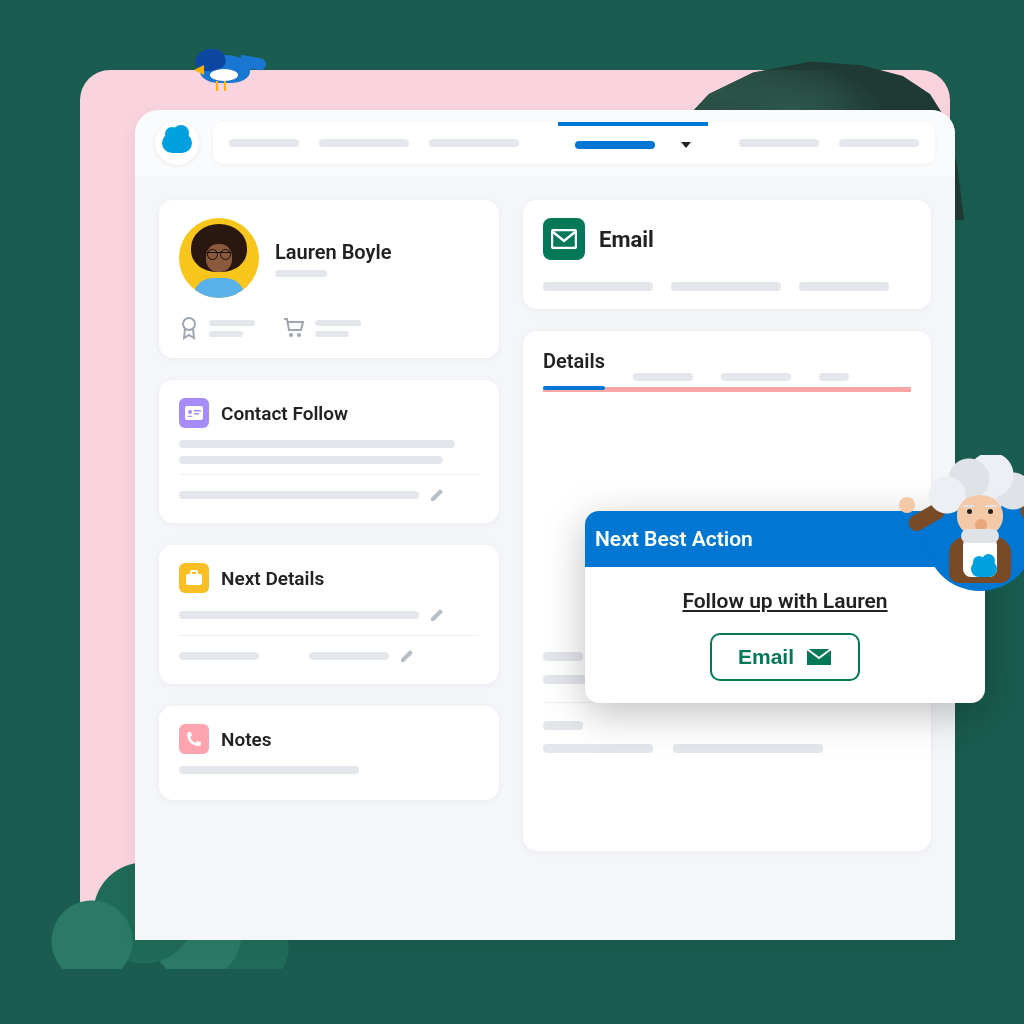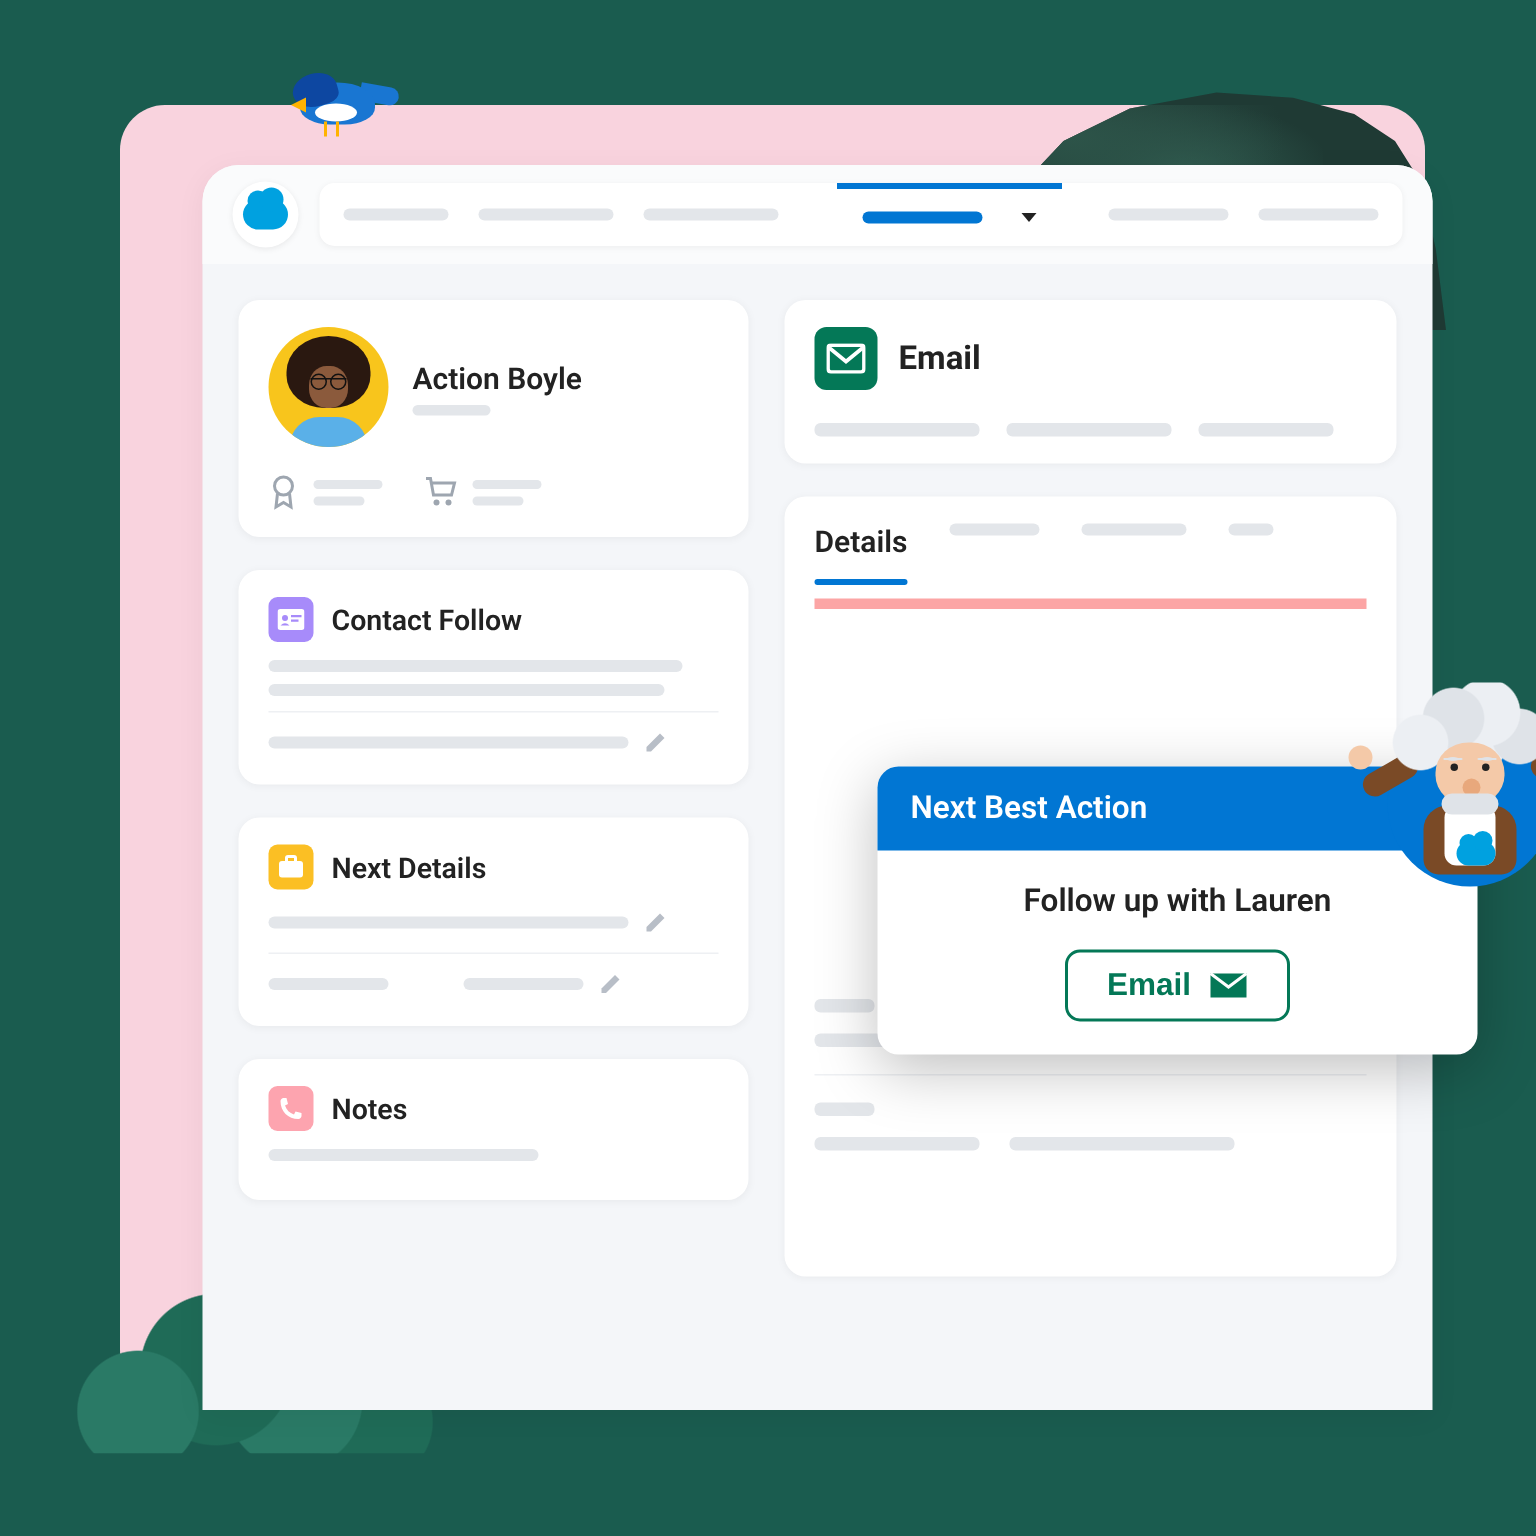--- a/index.html
+++ b/index.html
@@ -190,21 +190,21 @@
   .sec-row { display:flex; align-items:center; gap:10px; border-top:1px solid #eef0f3; padding-top:10px; margin-top:10px; }
   .sec-row .line { flex:1; margin:6px 0; }
   .edit { color:#b8bec7; flex:none; }
 
   .email-card .head { display:flex; align-items:center; gap:14px; }
   .email-icon { width:42px; height:42px; border-radius:8px; background:#047857; display:flex; align-items:center; justify-content:center; }
   .email-title { font-size:22px; font-weight:700; color:#222; }
   .email-body { display:flex; gap:18px; margin-top:22px; }
   .email-body .ph { height:9px; background:#e3e6ea; border-radius:4px; }
 
-  .tabs-card .tabs { display:flex; align-items:flex-start; gap:28px; border-bottom:7px solid #fca5a5; padding-bottom:18px; }
+  .tabs-card .tabs { display:flex; align-items:flex-end; gap:28px; border-bottom:5px solid #fca5a5; padding-bottom:6px; }
   .tab { font-size:20px; font-weight:600; color:#222; padding-bottom:8px; position:relative; cursor:pointer; }
   .tab.active::after { content:""; position:absolute; left:0; right:0; bottom:-9px; height:4px; background:#0176d3; border-radius:2px; }
   .tab-ph { height:8px; background:#e3e6ea; border-radius:4px; }
   .tabs-body { margin-top: 260px; }
   .tabs-body .row { display:flex; gap:20px; margin:14px 0; }
   .tabs-body .ph { height:9px; background:#e3e6ea; border-radius:4px; }
   .divider { height:1px; background:#eef0f3; margin:18px 0; }
 
   .nba {
     position: absolute;
@@ -212,25 +212,25 @@
     width: 400px;
     background: #fff;
     border-radius: 14px;
     box-shadow: 0 10px 40px rgba(0,0,0,0.25);
     z-index: 50;
     overflow: visible;
   }
   .nba-head {
     background: #0176d3; color:#fff;
     font-size:21px; font-weight:600;
-    padding: 16px 22px;
+    padding: 16px 10px;
     border-radius: 14px 14px 0 0;
   }
   .nba-body { padding: 22px; text-align:center; }
-  .nba-msg { font-size:21px; font-weight:600; color:#222; margin-bottom:20px; }
+  .nba-msg { font-size:21px; font-weight:600; color:#222; margin-bottom:20px;text-decoration:underline; }
   .nba-btn {
     display:inline-flex; align-items:center; gap:12px;
     border: 2px solid #047857;
     color: #047857;
     font-size:21px; font-weight:600;
     padding: 10px 26px;
     border-radius: 10px;
     background:#fff;
     cursor:pointer;
   }
@@ -317,21 +317,21 @@
 
       <div class="card">
         <div class="profile">
           <div class="avatar">
             <div class="hair"></div>
               <div class="face"></div>
               <div class="glasses"></div>
               <div class="body"></div>
           </div>
           <div>
-            <div class="name">Action Boyle</div>
+            <div class="name">Lauren Boyle</div>
             <div class="name-sub"></div>
           </div>
         </div>
         <div class="meta-row">
           <div class="meta-item">
             <span class="meta-icon">
               <svg width="20" height="24" viewBox="0 0 20 24" fill="none" stroke="currentColor" stroke-width="2">
                   <circle cx="10" cy="8" r="6"></circle>
                   <path d="M6 13 L5 22 L10 19 L15 22 L14 13"></path>
                 </svg>

